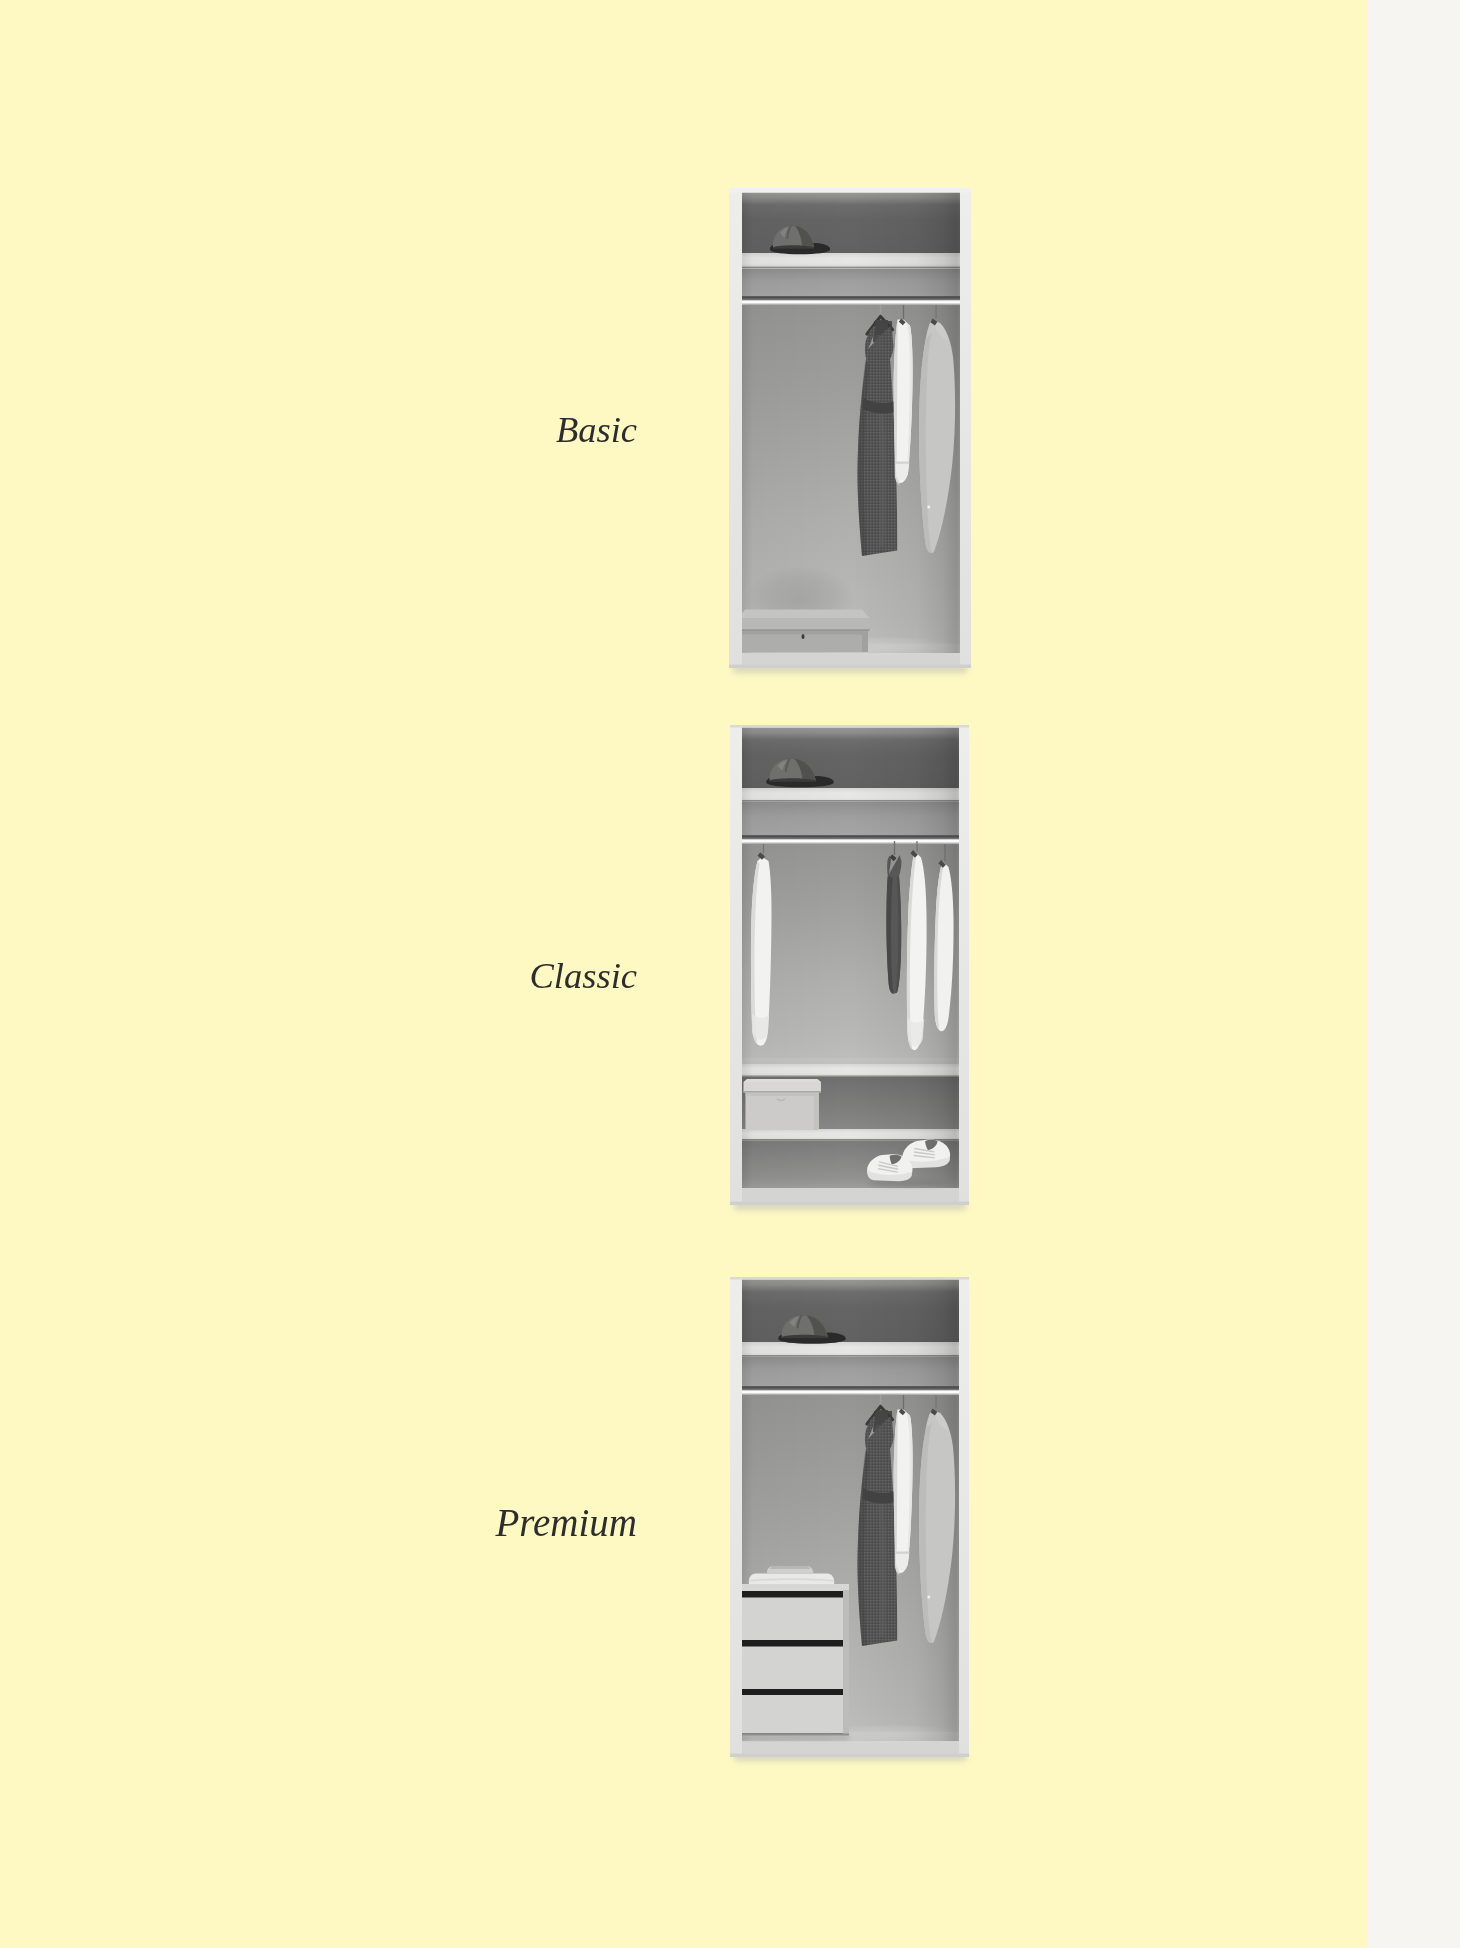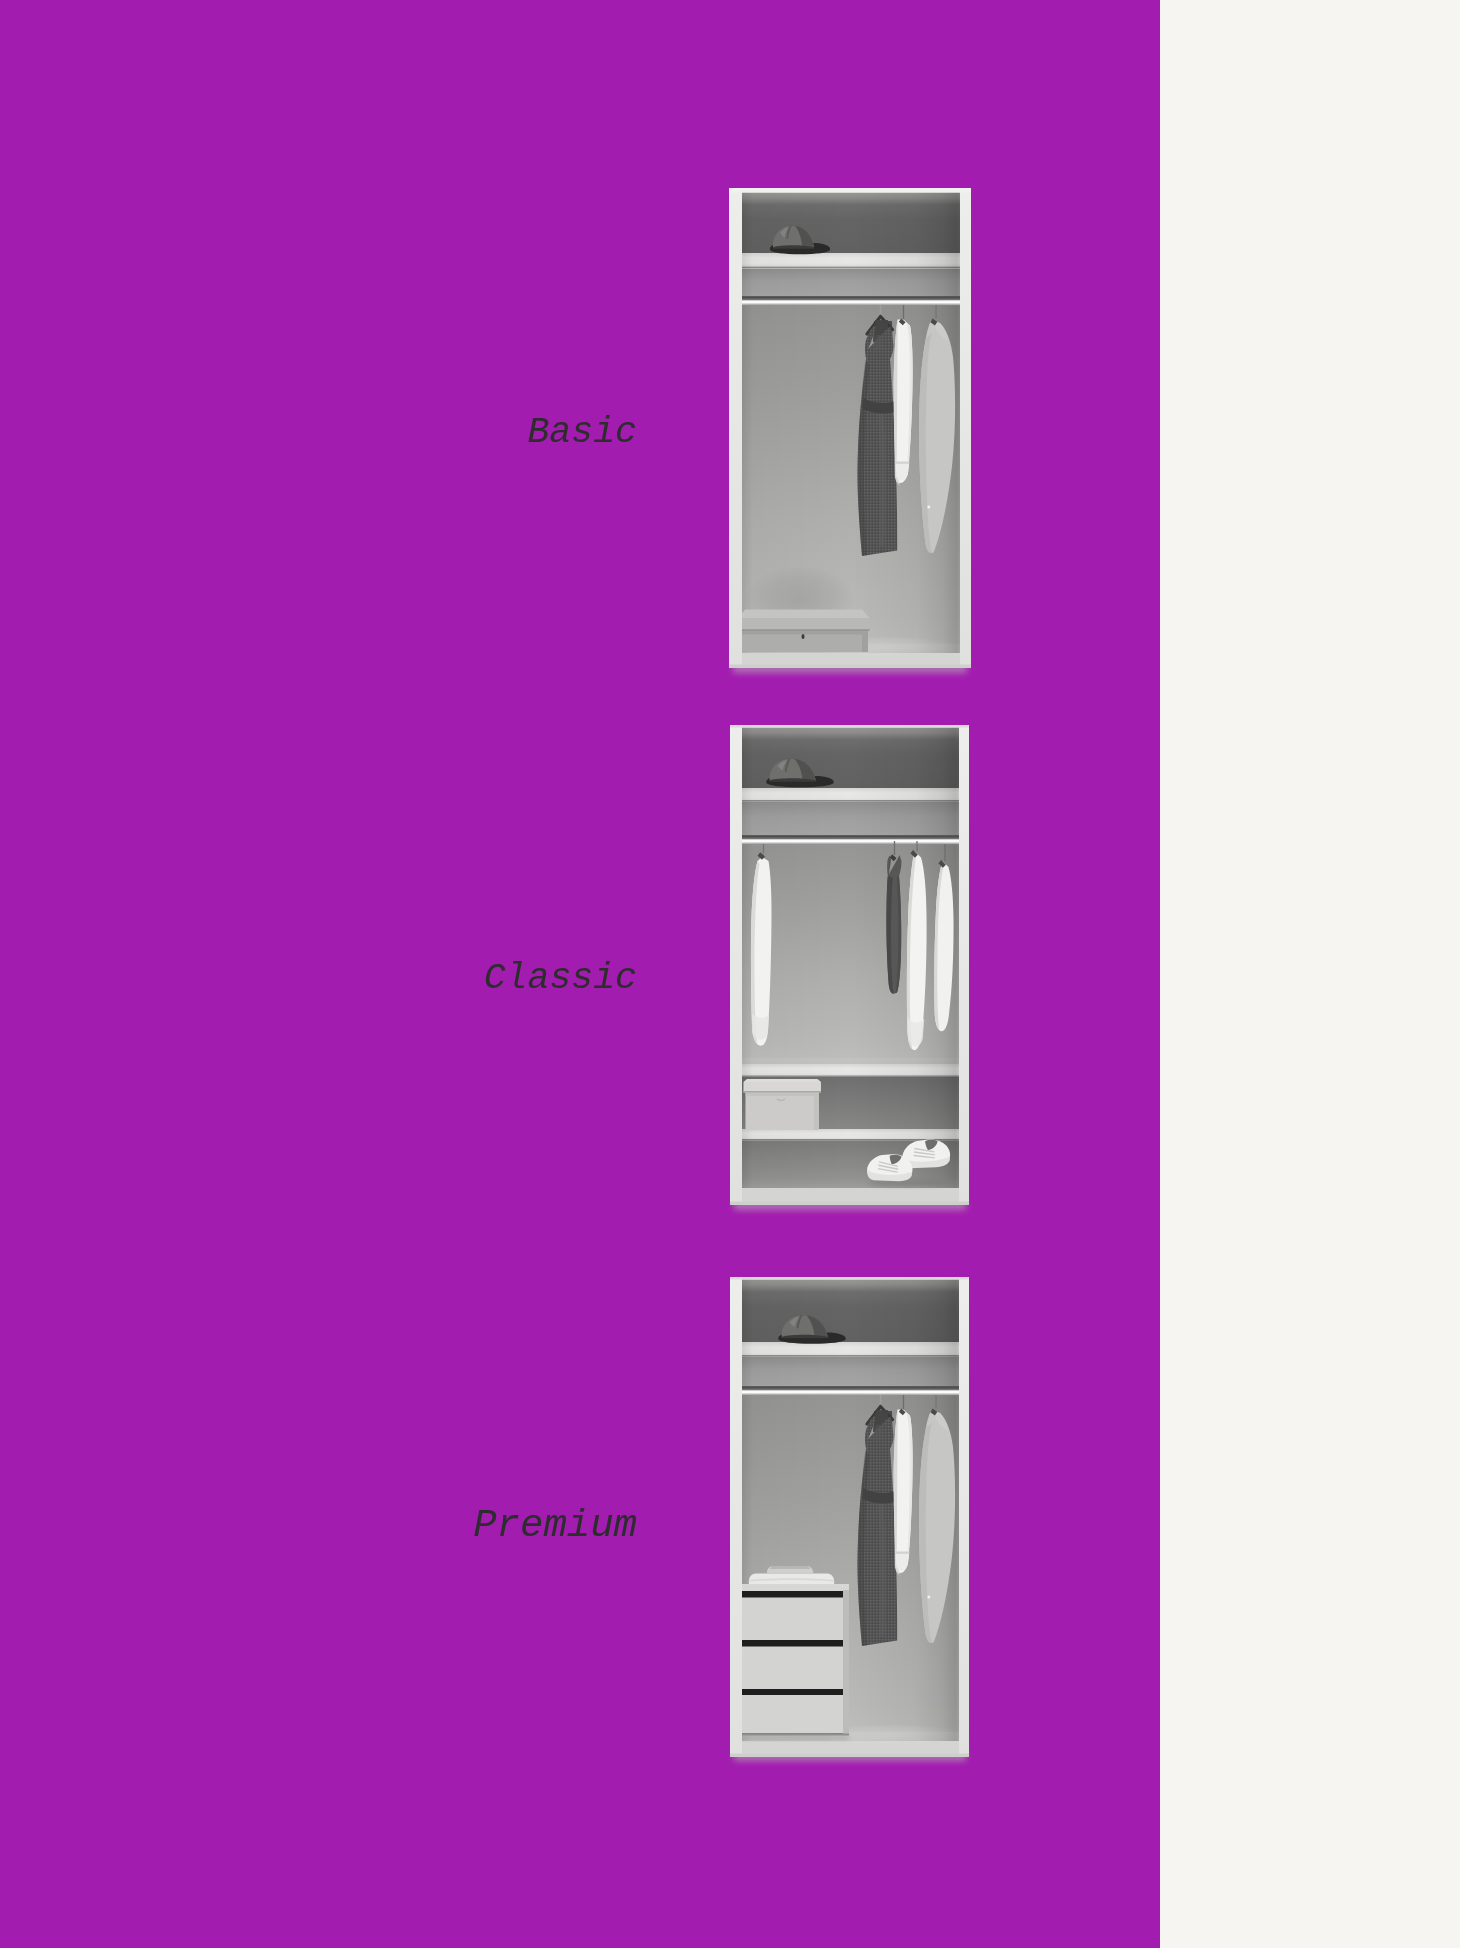--- a/index.html
+++ b/index.html
@@ -1,17 +1,17 @@
 <!DOCTYPE html>
 <html><head>
 <meta charset="utf-8">
 <style>
   html,body{margin:0;padding:0;background:#f6f5f2;}
-  #page{position:relative;width:1160px;height:1948px;background:#a21caf;overflow:hidden;
-        font-family:Liberation Mono, monospace;}
+  #page{position:relative;width:1368px;height:1948px;background:#fef9c3;overflow:hidden;
+        font-family:Liberation Serif, serif;}
   svg{position:absolute;left:0;top:0;}
 </style>
 </head>
 <body>
 <div id="page">
 <svg width="1460" height="1948" viewBox="0 0 1460 1948">
 <defs>
   <linearGradient id="topcomp" x1="0" y1="0" x2="0" y2="1">
     <stop offset="0" stop-color="#989897"></stop>
     <stop offset="0.09" stop-color="#8b8b8a"></stop>

